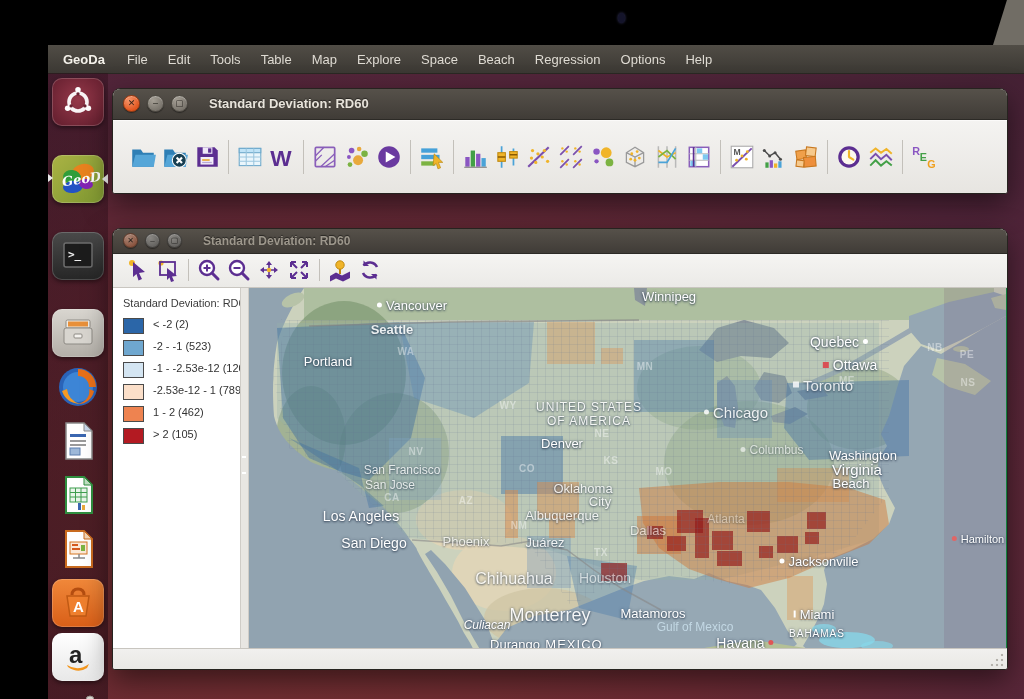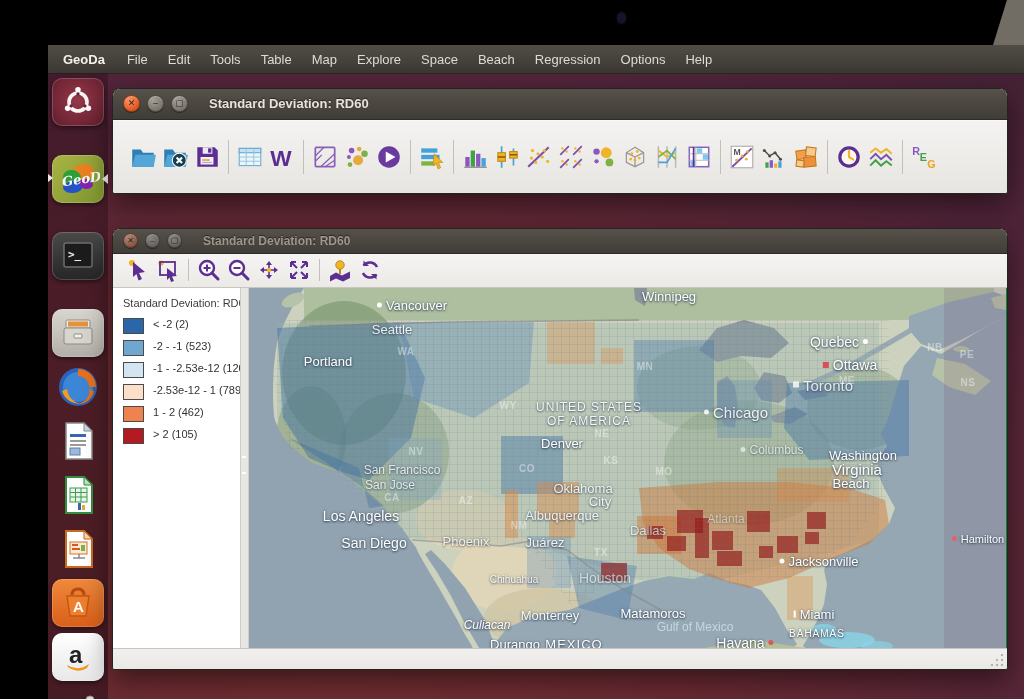--- a/index.html
+++ b/index.html
@@ -632,21 +632,21 @@
           <ellipse cx="575" cy="341" rx="12" ry="5" fill="rgba(135,216,235,.7)"></ellipse>
           <ellipse cx="628" cy="358" rx="16" ry="5" fill="rgba(135,216,235,.6)"></ellipse>
 
           <rect x="695" y="0" width="62" height="363" fill="rgba(115,70,105,.16)"></rect>
         </svg>
         <div class="map-labels">
             <span class="city" style="left: 163px; top: 17px; font-size: 13px;">
               <span class="mk dot" style="background: rgb(255, 255, 255);"></span>
               <span>Vancouver</span>
             </span>
-            <span class="city" style="left: 143px; top: 41px; font-size: 13px; opacity: 0.85;">
+            <span class="city" style="left: 143px; top: 41px; font-size: 13px; opacity: 0.85; font-weight: bold;">
               <span>Seattle</span>
             </span>
             <span class="city" style="left: 79px; top: 73px; font-size: 13px;">
               <span>Portland</span>
             </span>
             <span class="city" style="left: 420px; top: 8px; font-size: 13px;">
               <span>Winnipeg</span>
             </span>
             <span class="city" style="left: 590px; top: 54px; font-size: 14px;">
               <span>Quebec</span>
@@ -719,24 +719,24 @@
             <span class="city" style="left: 477px; top: 231px; font-size: 12px; opacity: 0.4;">
               <span>Atlanta</span>
             </span>
             <span class="city" style="left: 356px; top: 290px; font-size: 14px; opacity: 0.55;">
               <span>Houston</span>
             </span>
             <span class="city" style="left: 570px; top: 273px; font-size: 13px;">
               <span class="mk dot" style="background: rgb(255, 255, 255);"></span>
               <span>Jacksonville</span>
             </span>
-            <span class="city" style="left: 247px; top: 291px; font-size: 10px; opacity: 0.8; padding-left: 36px;">
+            <span class="city" style="left: 247px; top: 291px; font-size: 16px; opacity: 0.8; padding-left: 36px;">
               <span>Chihuahua</span>
             </span>
-            <span class="city" style="left: 301px; top: 327px; font-size: 13px; opacity: 0.9;">
+            <span class="city" style="left: 301px; top: 327px; font-size: 18px; opacity: 0.9;">
               <span>Monterrey</span>
             </span>
             <span class="city" style="left: 404px; top: 325px; font-size: 13px;">
               <span>Matamoros</span>
             </span>
             <span class="city" style="left: 238px; top: 337px; font-size: 12px; font-style: italic;">
               <span>Culiacan</span>
             </span>
             <span class="city" style="left: 266px; top: 356px; font-size: 13px;">
               <span>Durango</span>

